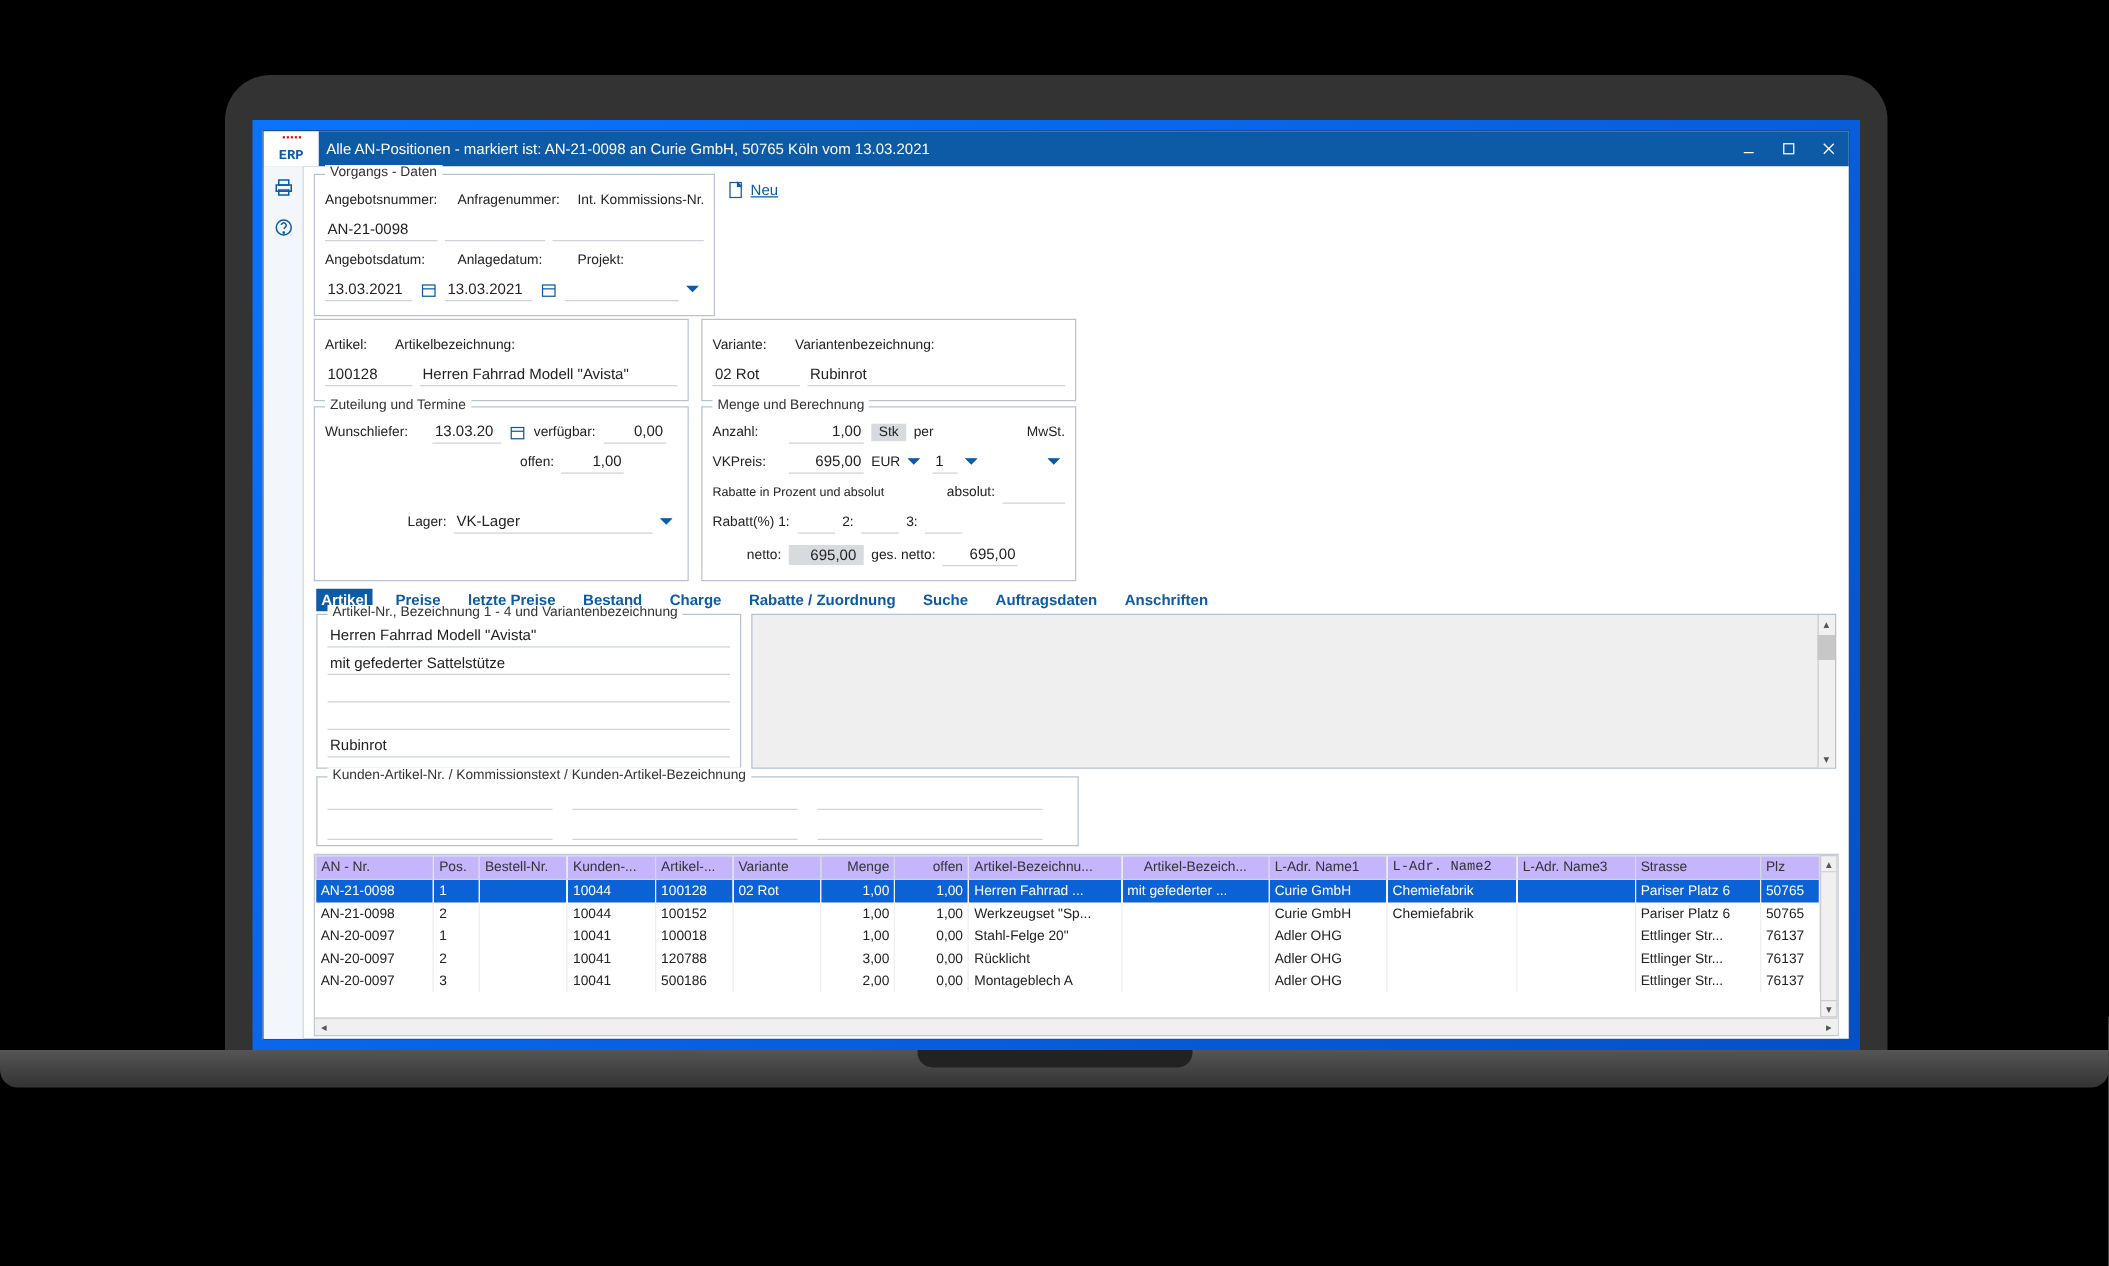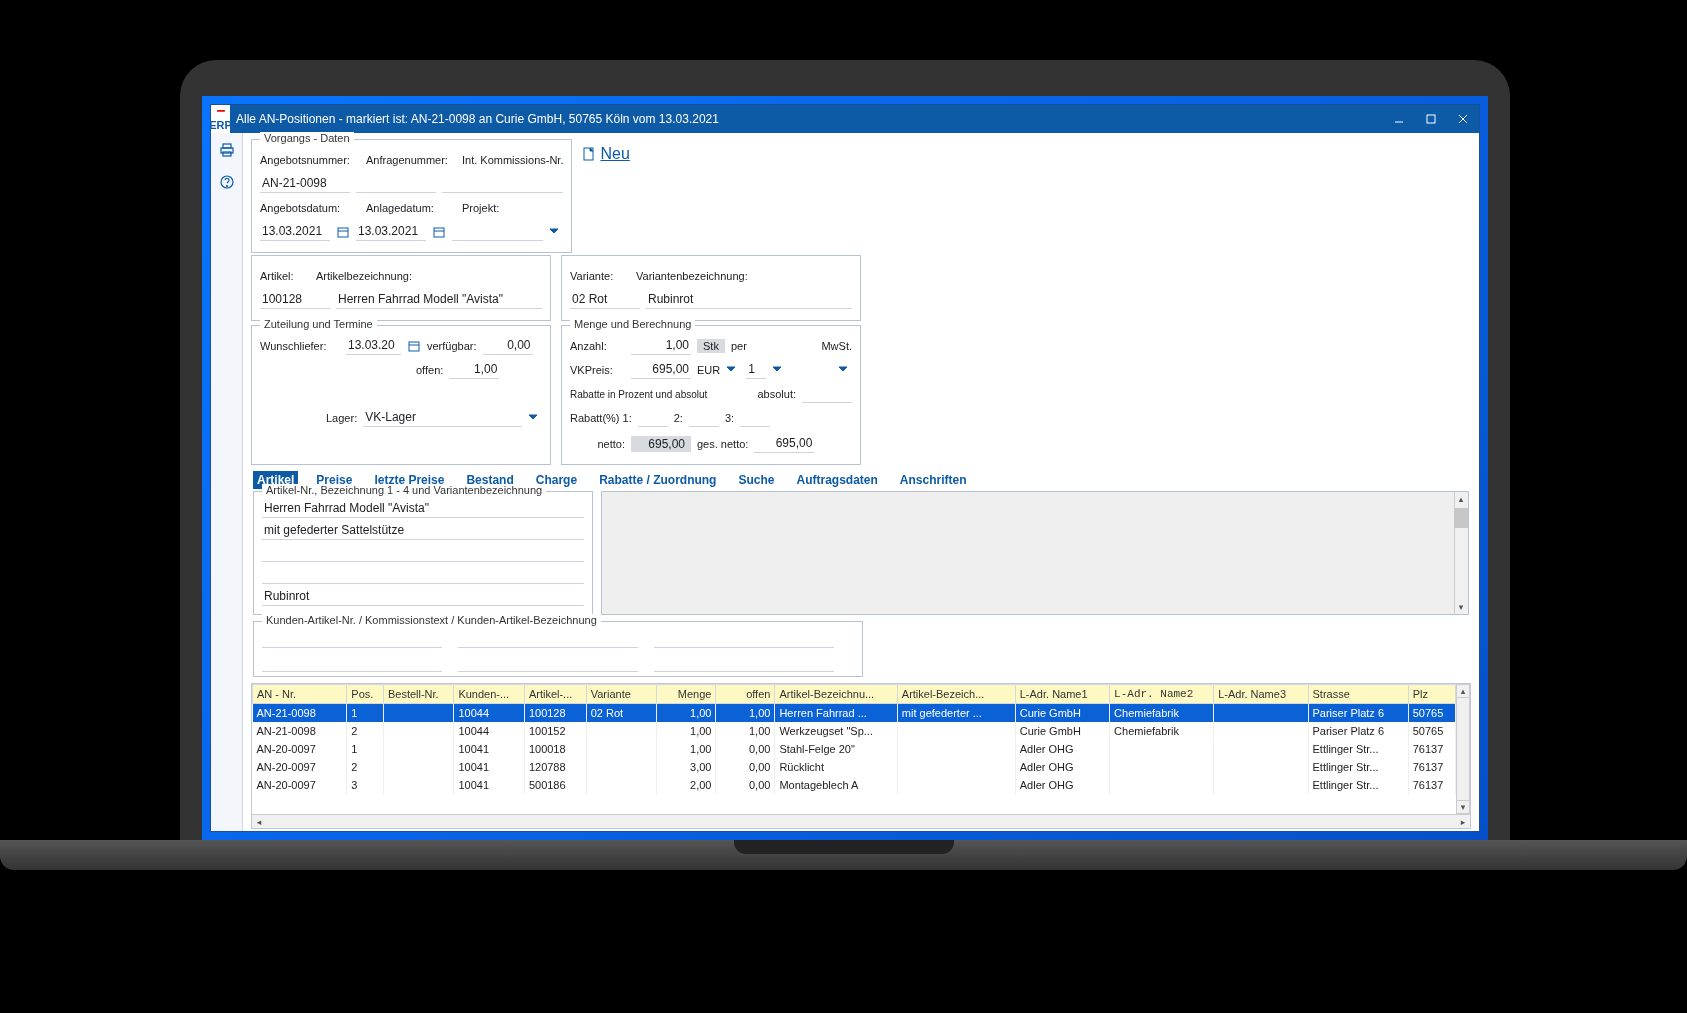--- a/index.html
+++ b/index.html
@@ -11,21 +11,21 @@
 .laptop-base::after{content:"";position:absolute;top:0;left:50%;transform:translateX(-50%);width:220px;height:14px;background:#222;border-radius:0 0 12px 12px;}
 
 
 .desktop { width: 100%; height: 100%; background: linear-gradient(135deg,#0a74ff,#0550c8); position: relative; padding: 8px; }
 
 
 .window { position: absolute; top: 8px; left: 8px; right: 8px; bottom: 8px; background: #fff; display: flex; flex-direction: column; border: 1px solid #1a4f9c; }
 
 
 .title-bar { height: 28px; background: #0d5aa7; color: #fff; display: flex; align-items: center; font-size: 12px; }
-.title-bar .app-logo { width: 19px; height: 28px; background: #fff; color: #0d5aa7; font-weight: bold; font-size: 11px; display: flex; align-items: flex-end; justify-content: center; padding-bottom: 2px; position: relative; }
+.title-bar .app-logo { width: 44px; height: 28px; background: #fff; color: #0d5aa7; font-weight: bold; font-size: 11px; display: flex; align-items: flex-end; justify-content: center; padding-bottom: 2px; position: relative; font-family: Liberation Mono, monospace; }
 .title-bar .app-logo::before { content: "▪▪▪▪▪"; position: absolute; top: 2px; font-size: 7px; letter-spacing: -1px; color: #d00; }
 .title-bar .title-text { flex: 1; padding-left: 6px; }
 .title-bar .win-btn { width: 32px; height: 28px; display: flex; align-items: center; justify-content: center; cursor: pointer; }
 .title-bar .win-btn svg { stroke: #fff; fill: none; }
 
 
 .window-body { flex: 1; display: flex; min-height: 0; }
 .side-toolbar { width: 32px; background: #f3f6fb; border-right: 1px solid #d0d7e2; display: flex; flex-direction: column; align-items: center; padding-top: 6px; gap: 10px; }
 .side-toolbar .tb-btn { width: 22px; height: 22px; display:flex;align-items:center;justify-content:center; cursor:pointer; }
 .side-toolbar svg { stroke:#0d5aa7; fill:none; stroke-width:1.2; }
@@ -40,21 +40,21 @@
 .field-row { display: flex; align-items: center; gap: 6px; margin-bottom: 4px; min-height: 20px; }
 .lbl { font-size: 11px; color: #222; white-space: nowrap; }
 .val { border-bottom: 1px solid #ccd3df; min-height: 18px; padding: 1px 2px; font-size: 12px; }
 .val.right { text-align: right; }
 .cal-icon { width:14px;height:14px;display:inline-flex;align-items:center;justify-content:center;cursor:pointer; }
 .cal-icon svg{stroke:#0d5aa7;fill:none;}
 .dd-icon { width:14px;cursor:pointer; }
 .dd-icon svg{stroke:#0d5aa7;fill:#0d5aa7;}
 .stk-badge { background:#d7dbe0; padding:1px 6px; font-size:11px; }
 
-.neu-link { color:#0d5aa7; text-decoration: underline; cursor:pointer; font-size:16px; display:flex;align-items:center;gap:4px; }
+.neu-link { color:#0d5aa7; text-decoration: underline; cursor:pointer; font-size:12px; display:flex;align-items:center;gap:4px; }
 .neu-link svg{stroke:#0d5aa7;fill:none;}
 
 
 .tabs { display:flex; gap: 14px; padding: 6px 10px 0 10px; border-bottom: 0; font-size: 12px; }
 .tab { color:#0d5aa7; font-weight:600; cursor:pointer; padding:2px 4px; }
 .tab.active { background:#0d5aa7; color:#fff; }
 
 .tab-content { margin: 2px 10px 6px 10px; display:flex; gap:8px; }
 .desc-group { border:1px solid #b7c2d3; padding:8px; position:relative; width: 340px; }
 .big-textarea { flex:1; border:1px solid #b7c2d3; background:#efefef; min-height:120px; position:relative; }
@@ -62,21 +62,21 @@
 .big-textarea .scroll-thumb{position:absolute;right:0;top:16px;width:14px;height:20px;background:#c7c7c7;}
 .big-textarea .scroll-arrow{position:absolute;right:0;width:14px;height:14px;display:flex;align-items:center;justify-content:center;font-size:9px;color:#555;}
 
 .kommission-group { margin: 0 10px 6px 10px; border:1px solid #b7c2d3; padding:8px 20px 4px 8px; position:relative; width: 610px; }
 .kommission-group .val{width:180px;display:inline-block;margin-right:8px;}
 
 
 .grid-wrap { flex:1; margin:0 8px 2px 8px; border:1px solid #c3c9d4; min-height:0; display:flex; flex-direction:column; }
 .grid { flex:1; overflow:hidden; }
 table.data { width:100%; border-collapse:collapse; font-size:11px; }
-table.data th { background:#fef9c3; border:1px solid #d3d9e3; padding:3px 4px; text-align:left; font-weight:normal; color:#333; white-space:nowrap; overflow:hidden; }
+table.data th { background:#c4b5fd; border:1px solid #d3d9e3; padding:3px 4px; text-align:left; font-weight:normal; color:#333; white-space:nowrap; overflow:hidden; }
 table.data td { border-right:1px solid #eee; padding:3px 4px; white-space:nowrap; overflow:hidden; }
 table.data tr.sel td { background:#0b62d6; color:#fff; }
 table.data td.r, table.data th.r { text-align:right; }
 .grid-hscroll{height:14px;background:#f0f0f0;border-top:1px solid #ccc;display:flex;align-items:center;}
 .grid-hscroll .arrow{width:14px;text-align:center;font-size:9px;color:#555;cursor:pointer;}
 .grid-vscroll-arrow{width:14px;height:14px;background:#f0f0f0;border:1px solid #ccc;display:flex;align-items:center;justify-content:center;font-size:9px;color:#555;cursor:pointer;}
 
 
 .status-bar { height:20px; border-top:1px solid #c3c9d4; display:flex; align-items:center; font-size:11px; padding:0 6px; }
 .status-bar .spacer{flex:1;}
@@ -341,21 +341,21 @@
                       <tr>
                         <th style="width: 80px;">AN - Nr.</th>
                         <th style="width: 30px;">Pos.</th>
                         <th style="width: 55px;">Bestell-Nr.</th>
                         <th style="width: 55px;">Kunden-...</th>
                         <th style="width: 50px;">Artikel-...</th>
                         <th style="width: 60px;">Variante</th>
                         <th class="r" style="width: 50px;">Menge</th>
                         <th class="r" style="width: 50px;">offen</th>
                         <th style="width: 100px;">Artikel-Bezeichnu...</th>
-                        <th style="width: 100px;">Artikel-Bezeich...</th>
+                        <th style="width: 100px; text-align: center;">Artikel-Bezeich...</th>
                         <th style="width: 80px;">L-Adr. Name1</th>
                         <th style="width: 80px; font-family: Liberation Mono, monospace;">L-Adr. Name2</th>
                         <th style="width: 80px;">L-Adr. Name3</th>
                         <th style="width: 85px;">Strasse</th>
                         <th style="width: 40px;">Plz</th>
                       </tr>
                     </thead>
                     <tbody>
                       <tr class="sel">
                         <td>AN-21-0098</td>

